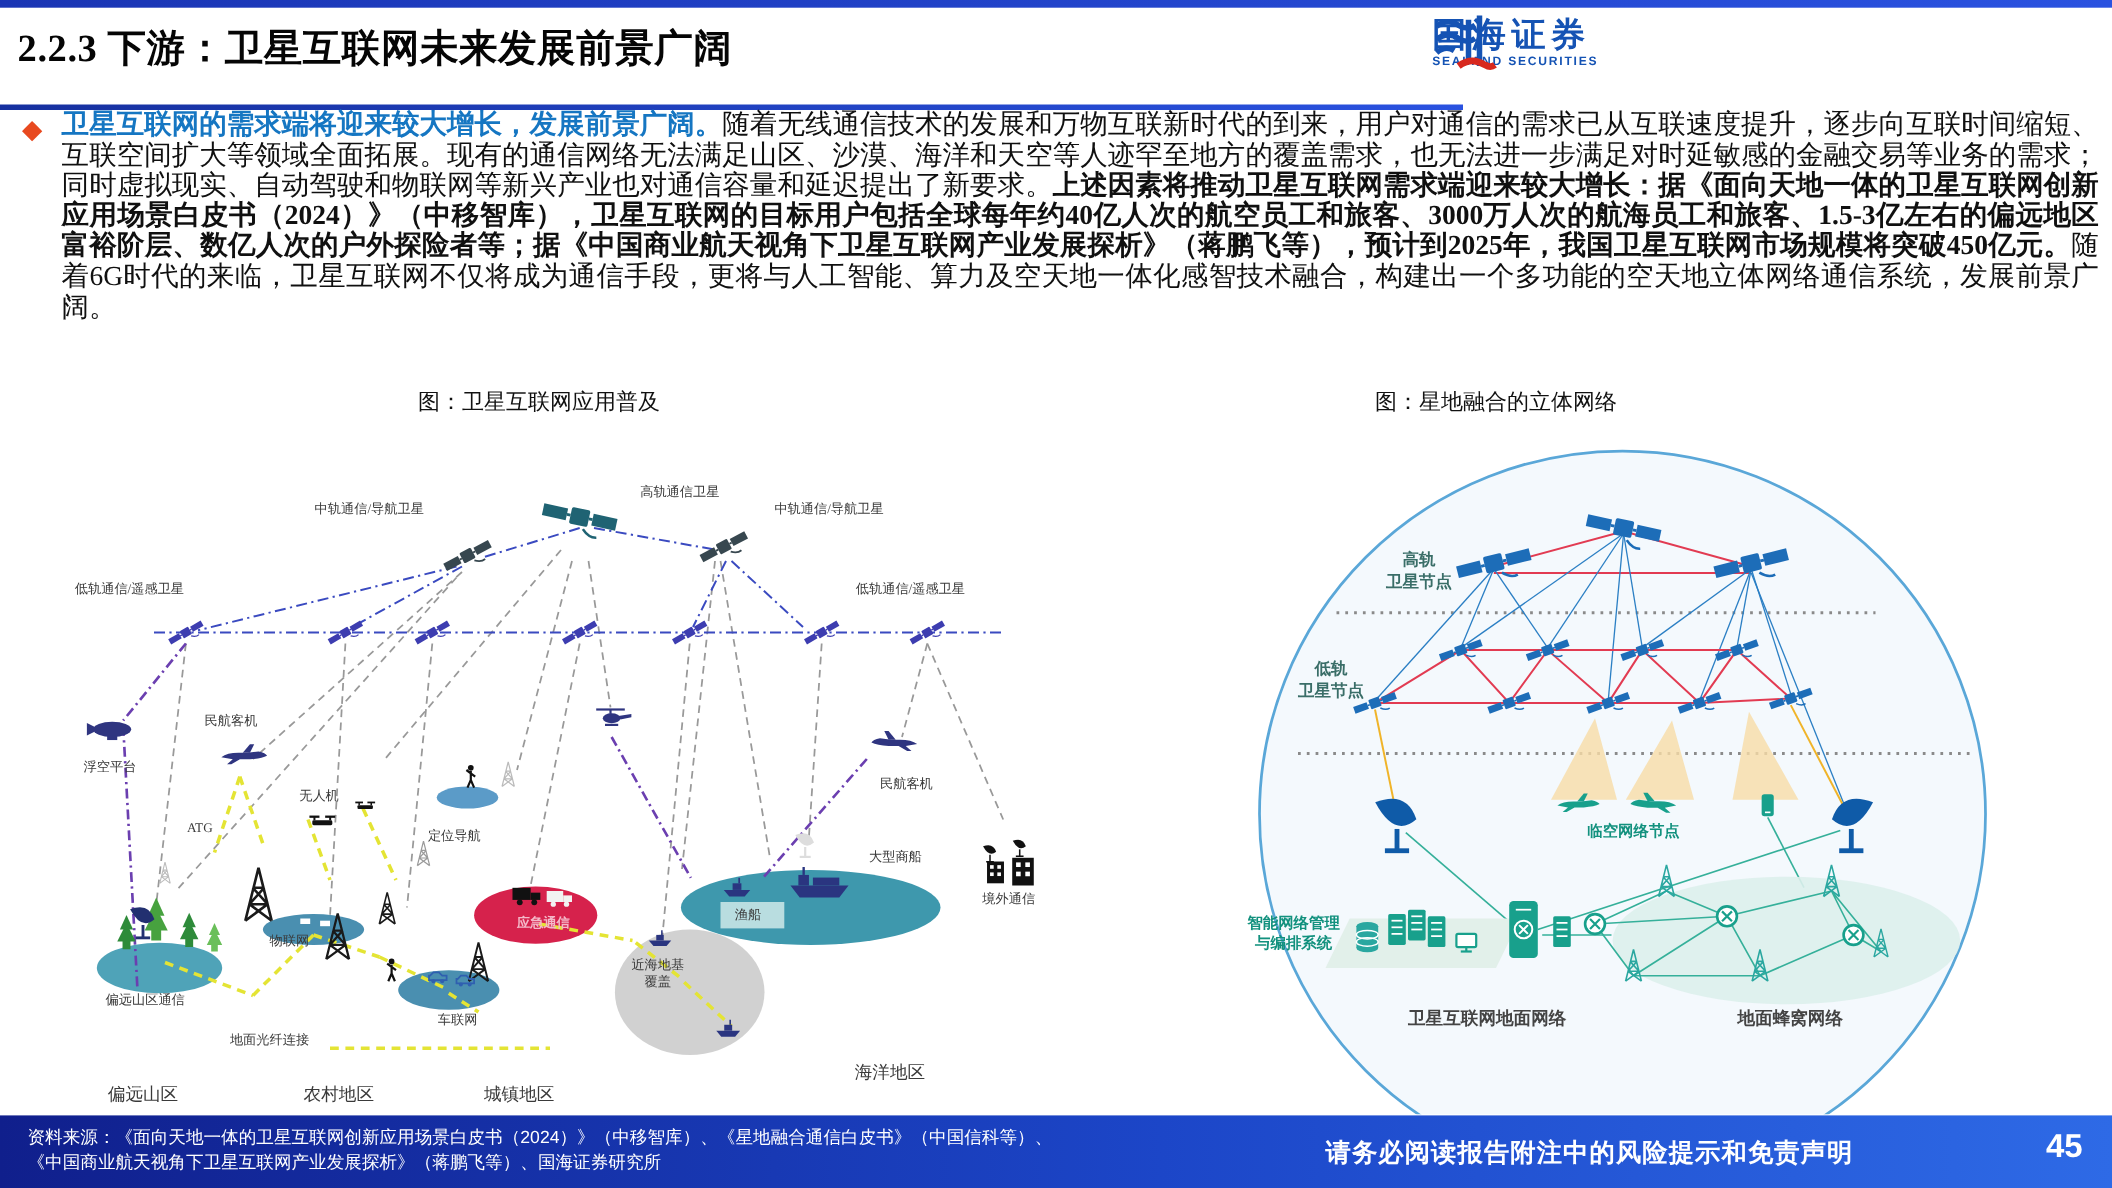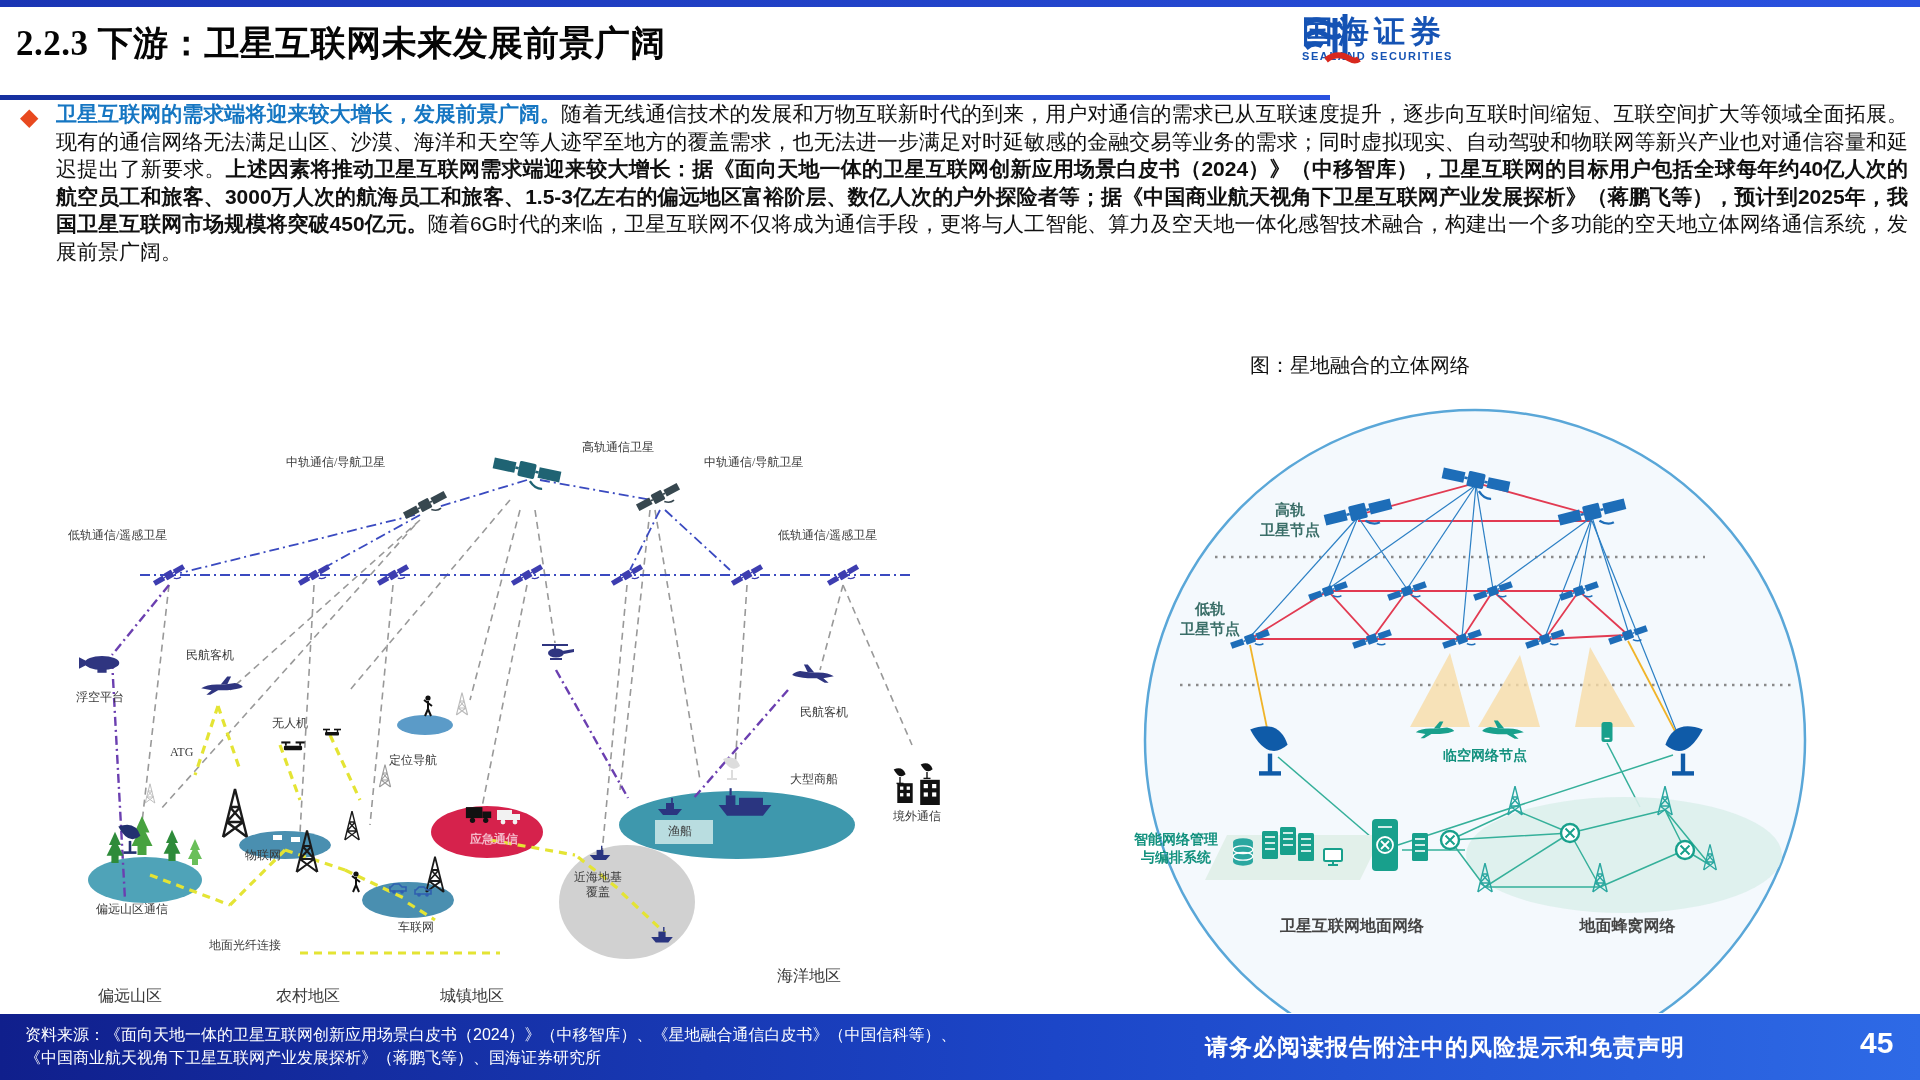--- a/index.html
+++ b/index.html
@@ -9,22 +9,22 @@
             background:linear-gradient(90deg,#1a35b4,#2a52e0);}
   .title{position:absolute;left:16px;top:20px;font-size:35px;font-weight:bold;color:#050505;
          font-family:"Liberation Serif",sans-serif;letter-spacing:0.5px;}
   .divider{position:absolute;left:0;top:95px;width:1330px;height:5px;
            background:linear-gradient(90deg,#16309f,#2a52e0);}
   .logo{position:absolute;left:1302px;top:16px;display:flex;align-items:center;gap:10px;}
   .logo-text{display:flex;flex-direction:column;line-height:1;}
   .logo-cn{font-size:31px;font-weight:bold;color:#1553b4;letter-spacing:5px;}
   .logo-en{font-size:11px;font-weight:bold;color:#1553b4;letter-spacing:1.6px;margin-top:4px;}
   .diamond{position:absolute;left:20px;top:103px;font-size:24px;color:#e8491f;}
-  .para{position:absolute;left:56px;top:100px;width:1852px;font-size:21px;line-height:27.6px;
-        text-align:justify;color:#101010;font-family:Liberation Sans, sans-serif;}
+  .para{position:absolute;left:56px;top:100px;width:1852px;font-size:25px;line-height:27.6px;
+        text-align:justify;color:#101010;font-family:Liberation Serif, serif;}
   .para .lead{color:#1576c2;font-weight:bold;}
   .para .emph{font-weight:bold;}
   .caption{position:absolute;top:352px;font-size:20px;color:#111;text-align:center;width:420px;}
   .fig-label{position:absolute;font-family:"Liberation Serif",serif;font-size:12px;color:#3a3a3a;
              white-space:pre-line;line-height:1.25;}
   .fig-label.center{text-align:center;}
   .fig-label.region{font-size:16px;}
   .fig-label.onred{color:#f4b8c8;font-weight:bold;margin-left:38px;}
   .node-label{position:absolute;font-size:15px;font-weight:bold;color:#3a6e68;
               white-space:pre-line;text-align:center;line-height:1.3;}
@@ -72,20 +72,21 @@
   </div>
 
   <div class="divider"></div>
 
   <div class="diamond">◆</div>
 
   <div class="para">
     <span class="lead">卫星互联网的需求端将迎来较大增长，发展前景广阔。</span><span>随着无线通信技术的发展和万物互联新时代的到来，用户对通信的需求已从互联速度提升，逐步向互联时间缩短、互联空间扩大等领域全面拓展。现有的通信网络无法满足山区、沙漠、海洋和天空等人迹罕至地方的覆盖需求，也无法进一步满足对时延敏感的金融交易等业务的需求；同时虚拟现实、自动驾驶和物联网等新兴产业也对通信容量和延迟提出了新要求。</span><span class="emph">上述因素将推动卫星互联网需求端迎来较大增长：据《面向天地一体的卫星互联网创新应用场景白皮书（2024）》（中移智库），卫星互联网的目标用户包括全球每年约40亿人次的航空员工和旅客、3000万人次的航海员工和旅客、1.5-3亿左右的偏远地区富裕阶层、数亿人次的户外探险者等；据《中国商业航天视角下卫星互联网产业发展探析》（蒋鹏飞等），预计到2025年，我国卫星互联网市场规模将突破450亿元。</span><span>随着6G时代的来临，卫星互联网不仅将成为通信手段，更将与人工智能、算力及空天地一体化感智技术融合，构建出一个多功能的空天地立体网络通信系统，发展前景广阔。</span>
   </div>
 
+  <div class="caption" style="left:280px;">图：卫星互联网应用普及</div>
   <div class="caption" style="left:1150px;">图：星地融合的立体网络</div>
 
   <svg style="left:30px;top:385px;" width="930" height="628" viewBox="0 0 930 628">
     <defs>
       <g id="sat">
         <rect x="-5" y="-4.5" width="10" height="9" rx="1" fill="currentColor"></rect>
         <rect x="-20" y="-3.2" width="13" height="6.4" fill="currentColor"></rect>
         <rect x="7" y="-3.2" width="13" height="6.4" fill="currentColor"></rect>
         <line x1="-7" y1="0" x2="-5" y2="0" stroke="currentColor" stroke-width="1.5"></line>
         <line x1="5" y1="0" x2="7" y2="0" stroke="currentColor" stroke-width="1.5"></line>
@@ -303,21 +304,21 @@
   <div class="fig-label" style="left:704px;top:455px;">中轨通信/导航卫星</div>
   <div class="fig-label" style="left:68px;top:528px;">低轨通信/遥感卫星</div>
   <div class="fig-label" style="left:778px;top:528px;">低轨通信/遥感卫星</div>
   <div class="fig-label" style="left:76px;top:690px;">浮空平台</div>
   <div class="fig-label" style="left:186px;top:648px;">民航客机</div>
   <div class="fig-label" style="left:170px;top:745px;">ATG</div>
   <div class="fig-label" style="left:272px;top:716px;">无人机</div>
   <div class="fig-label" style="left:389px;top:753px;">定位导航</div>
   <div class="fig-label" style="left:800px;top:705px;">民航客机</div>
   <div class="fig-label" style="left:790px;top:772px;">大型商船</div>
-  <div class="fig-label" style="left:893px;top:810px;font-family:Liberation Mono, monospace;">境外通信</div>
+  <div class="fig-label" style="left:893px;top:810px;">境外通信</div>
   <div class="fig-label" style="left:668px;top:824px;">渔船</div>
   <div class="fig-label center" style="left:560px;top:870px;width:76px;">近海地基
 覆盖</div>
   <div class="fig-label" style="left:245px;top:848px;">物联网</div>
   <div class="fig-label onred" style="left:432px;top:832px;">应急通信</div>
   <div class="fig-label" style="left:398px;top:920px;">车联网</div>
   <div class="fig-label" style="left:96px;top:902px;">偏远山区通信</div>
   <div class="fig-label" style="left:209px;top:938px;">地面光纤连接</div>
   <div class="fig-label region" style="left:98px;top:986px;">偏远山区</div>
   <div class="fig-label region" style="left:276px;top:986px;">农村地区</div>

